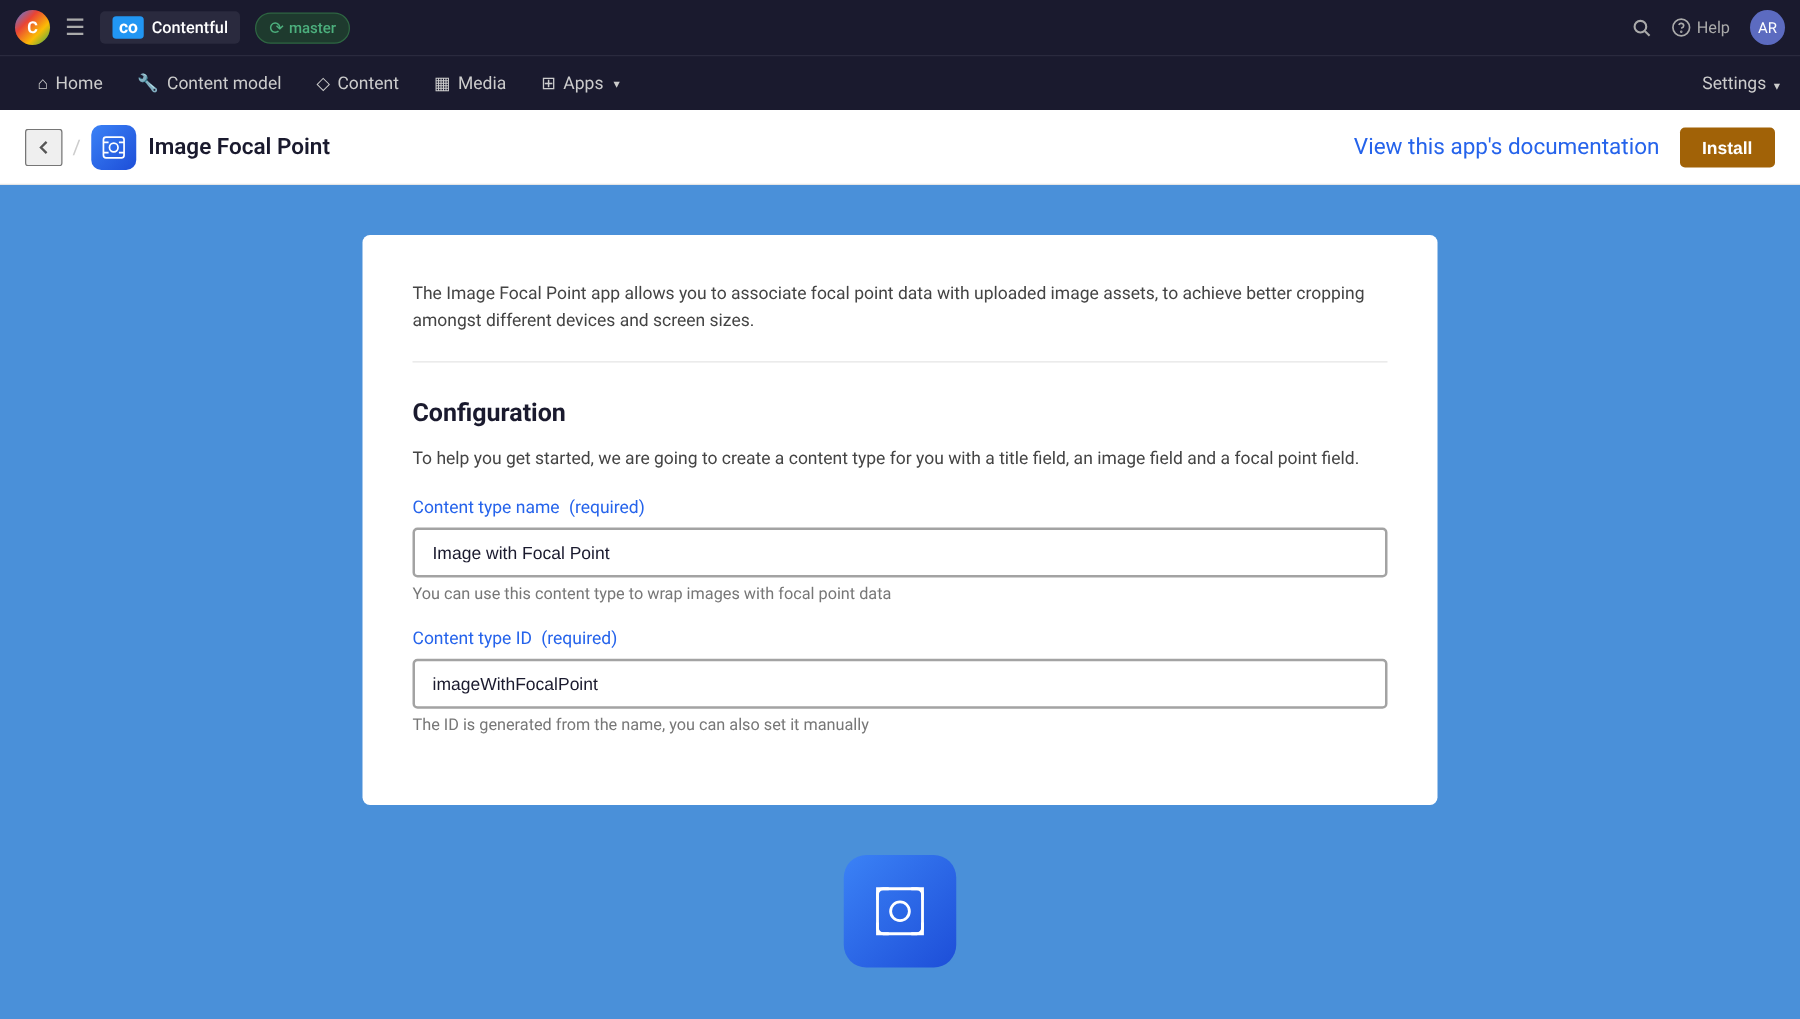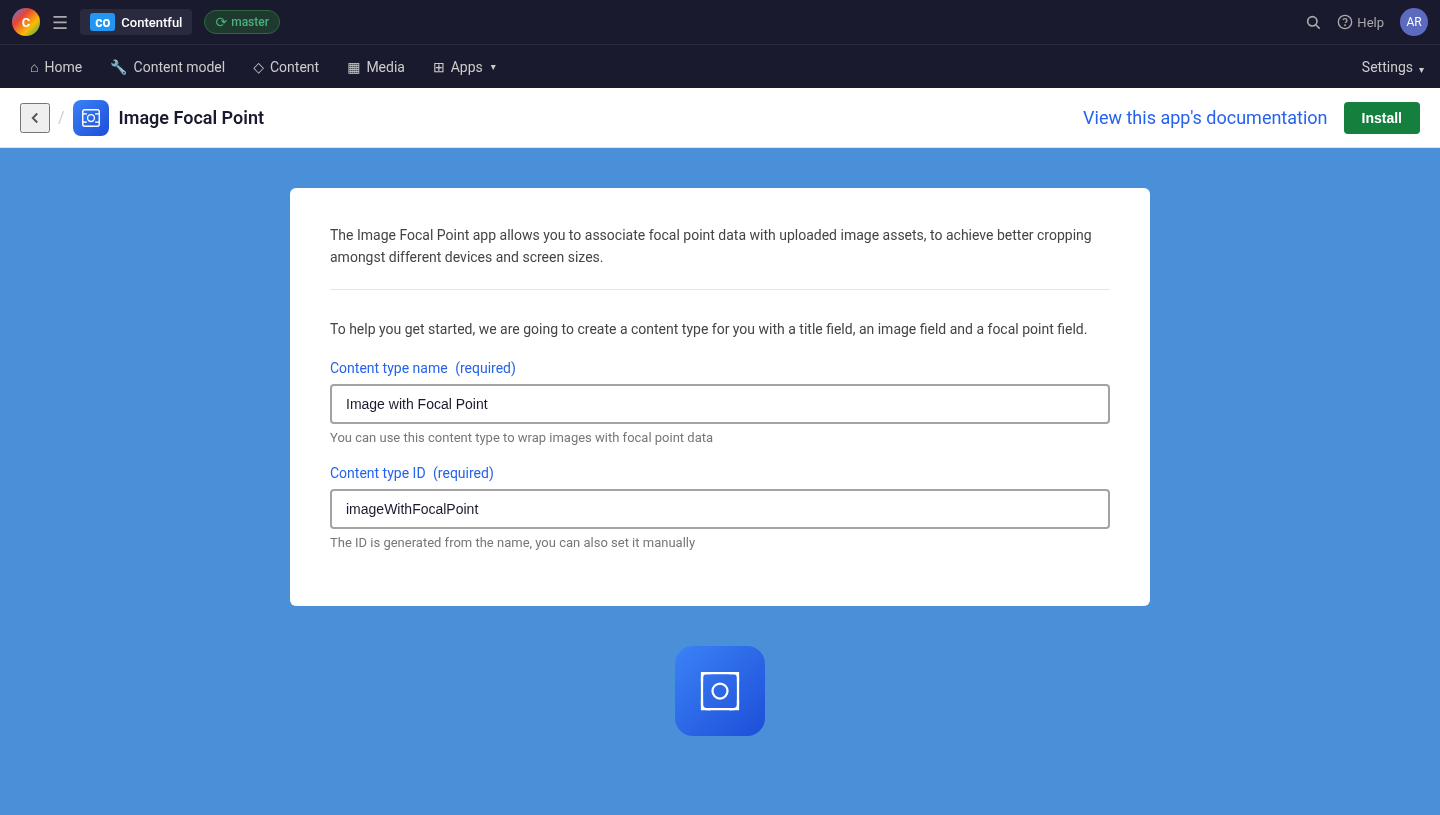--- a/index.html
+++ b/index.html
@@ -84,21 +84,21 @@
     .breadcrumb-sep { color: #ccc; margin: 0 8px; font-size: 16px; }
     .app-icon-small {
       width: 36px; height: 36px; border-radius: 8px;
       background: linear-gradient(135deg, #3b82f6, #1d4ed8);
       display: flex; align-items: center; justify-content: center; margin-right: 10px;
     }
     .app-title { font-size: 18px; font-weight: 600; color: #1a1a2e; }
     .subheader-spacer { flex: 1; }
     .doc-link { color: #2563eb; font-size: 18px; text-decoration: none; cursor: pointer; margin-right: 16px; }
     .install-btn {
-      background: #15803d; color: white; border: none; border-radius: 4px;
+      background: #a16207; color: white; border: none; border-radius: 4px;
       padding: 8px 18px; font-size: 14px; font-weight: 600; cursor: pointer;
     }
 
     
     .main-area {
       background: #4a90d9;
       min-height: calc(815px - 44px - 44px - 60px);
       padding: 40px 0;
       display: flex;
       flex-direction: column;
@@ -241,20 +241,21 @@
 <div class="main-area">
 
   <div class="card">
 
     
     <p class="card-description">The Image Focal Point app allows you to associate focal point data with uploaded image assets, to achieve better cropping amongst different devices and screen sizes.</p>
 
     <hr class="card-divider">
 
     
+    <h2 class="card-section-title">Configuration</h2>
     <p class="card-description">To help you get started, we are going to create a content type for you with a title field, an image field and a focal point field.</p>
 
     
     <div class="field-label">
       <span>Content type name</span>
       <span style="color:#2563eb; font-weight:400; margin-left:4px;">(required)</span>
     </div>
     <input class="text-input" type="text" value="Image with Focal Point" style="">
     <p class="field-hint">You can use this content type to wrap images with focal point data</p>
 

